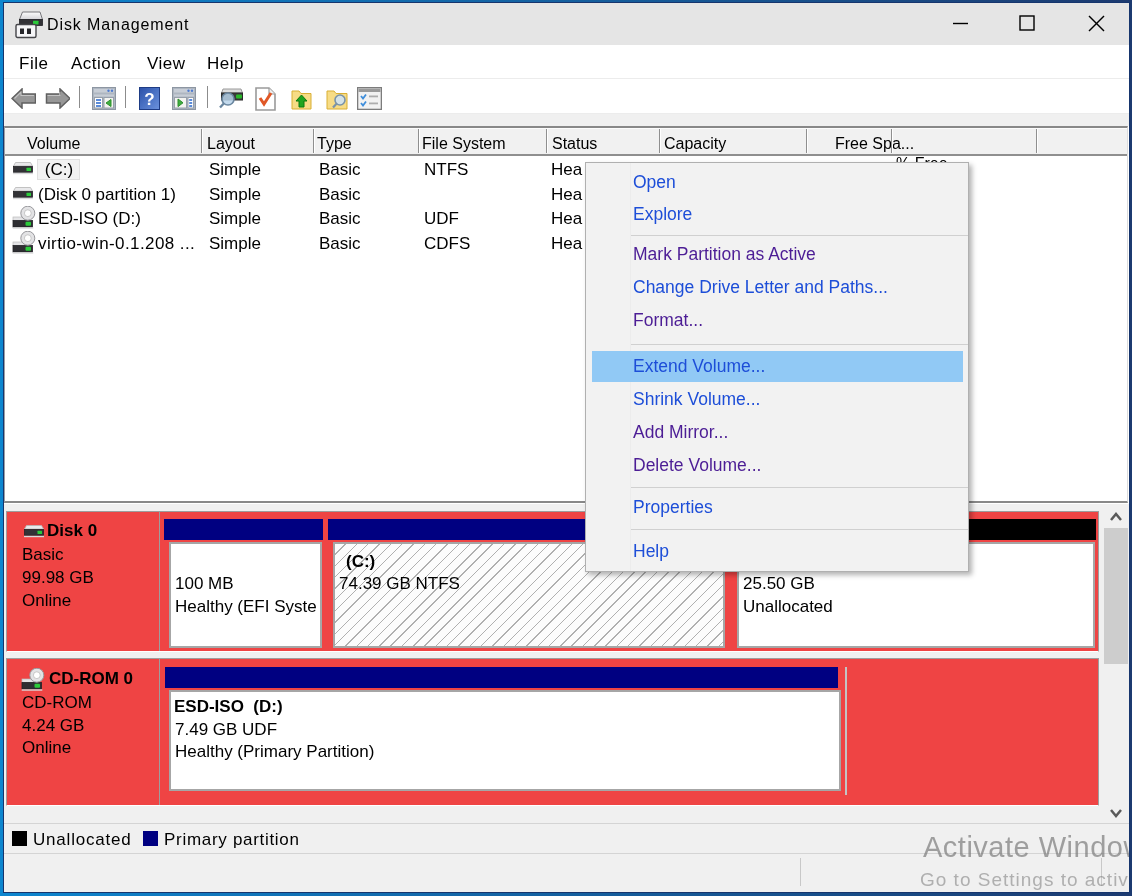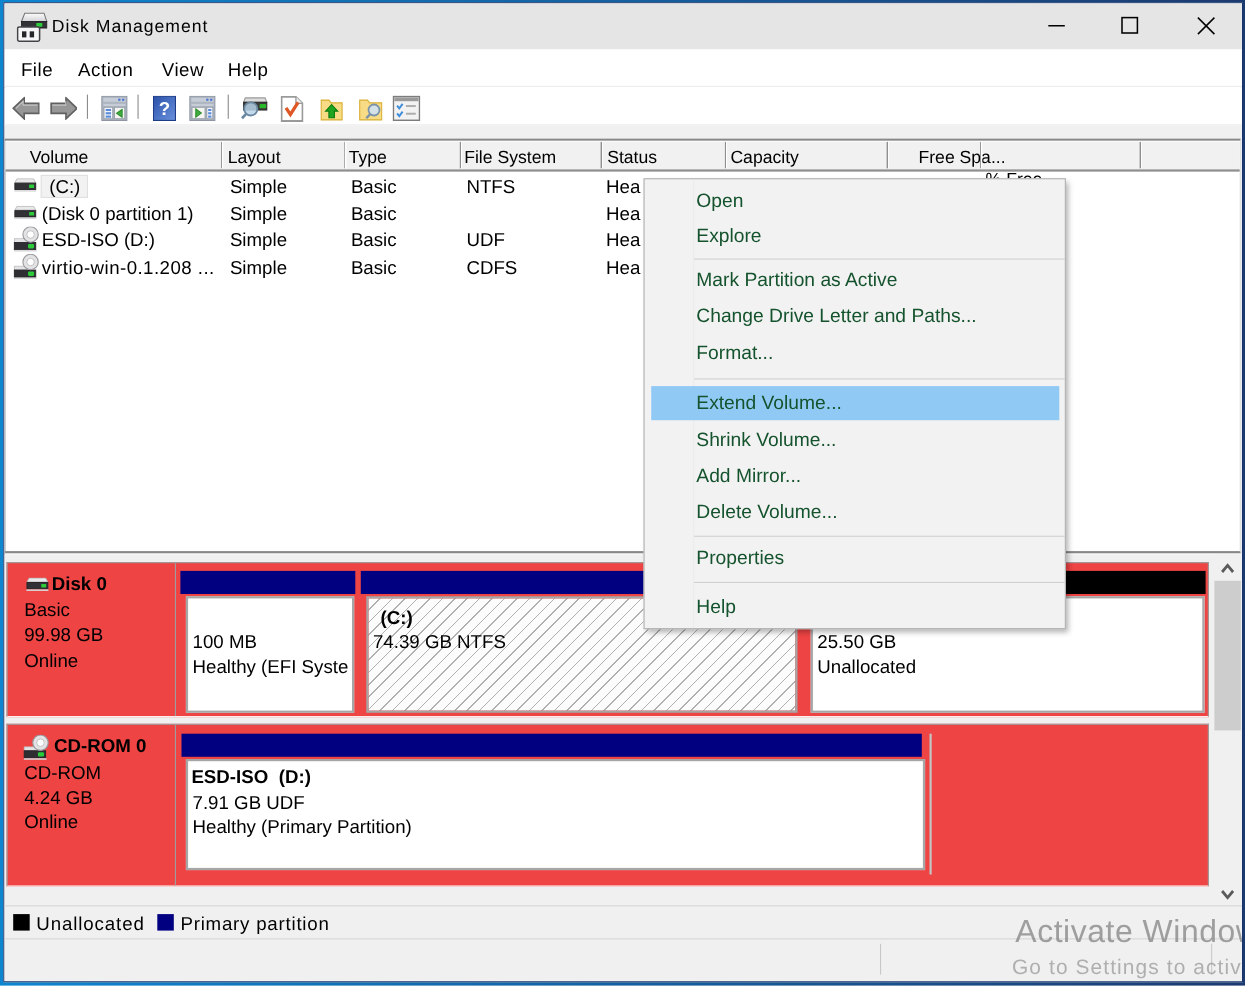--- a/index.html
+++ b/index.html
@@ -52,22 +52,22 @@
 
 #legend { position:absolute; left:0; top:820px; width:1128px; height:30px; background:#f0f0f0;
   border-top:1px solid #d4d4d4; font-size:17px; }
 #statusbar { position:absolute; left:0; top:850px; width:1128px; height:39px; background:#f0f0f0;
   border-top:1px solid #d4d4d4; }
 
 #ctxmenu { position:absolute; left:581px; top:159px; width:384px; height:410px;
   background:#f2f2f2; border:1px solid #b0b0b0; box-shadow:3px 3px 5px rgba(0,0,0,0.3);
   font-size:17.5px; }
 #ctxmenu .mi { position:absolute; left:3px; width:379px; height:33px; line-height:33px;
-  padding-left:44px; color:#14532d; }
-#ctxmenu .dis { color:#14532d; }
+  padding-left:44px; color:#1d4ed8; }
+#ctxmenu .dis { color:#4c1d95; }
 #ctxmenu .hl { background:#91c9f5; left:6px !important; width:371px !important; padding-left:41px !important; }
 #ctxmenu .msep { position:absolute; left:45px; width:337px; height:1px; background:#d0d0d0; }
 #ctxmenu .gutter { position:absolute; left:44px; top:0; width:1px; height:100%; background:#ececec; }
 
 #wm1 { position:absolute; left:919px; top:828px; font-size:29px; letter-spacing:0.5px; color:rgba(120,120,120,0.68); white-space:pre; }
 #wm2 { position:absolute; left:916px; top:866px; font-size:19px; letter-spacing:1px; color:rgba(128,128,128,0.58); white-space:pre; }
 </style>
 </head>
 <body>
 <div id="client">
@@ -315,21 +315,21 @@
         <circle cx="15.8" cy="7.2" r="3.4" fill="#fff" stroke="#aaa" stroke-width="0.6"></circle>
       </svg>
       <b class="ln" style="top:10px; left:42px;">CD-ROM 0</b>
       <span class="ln" style="top:34px;">CD-ROM</span>
       <span class="ln" style="top:57px;">4.24 GB</span>
       <span class="ln" style="top:79px;">Online</span>
     </div>
     <div class="band" style="left:158px; top:8px; width:673px; background:#000081;"></div>
     <div class="pbody" style="left:162px; top:31px; width:672px; height:101px;">
       <b class="ln" style="top:5px; left:3px;">ESD-ISO  (D:)</b>
-      <span class="ln" style="top:28px;">7.91 GB UDF</span>
+      <span class="ln" style="top:28px;">7.49 GB UDF</span>
       <span class="ln" style="top:50px;">Healthy (Primary Partition)</span>
     </div>
     <div class="abs" style="left:838px; top:8px; width:2px; height:128px; background:#c4c4c4;"></div>
   </div>
 
   <div id="sbar">
     <svg class="abs" style="left:0; top:0;" width="24" height="320" viewBox="0 0 24 320">
       <path d="M 7 16 L 12 10 L 17 16" fill="none" stroke="#5a5a5a" stroke-width="2.5"></path>
       <path d="M 7 306 L 12 312 L 17 306" fill="none" stroke="#5a5a5a" stroke-width="2.5"></path>
     </svg>

